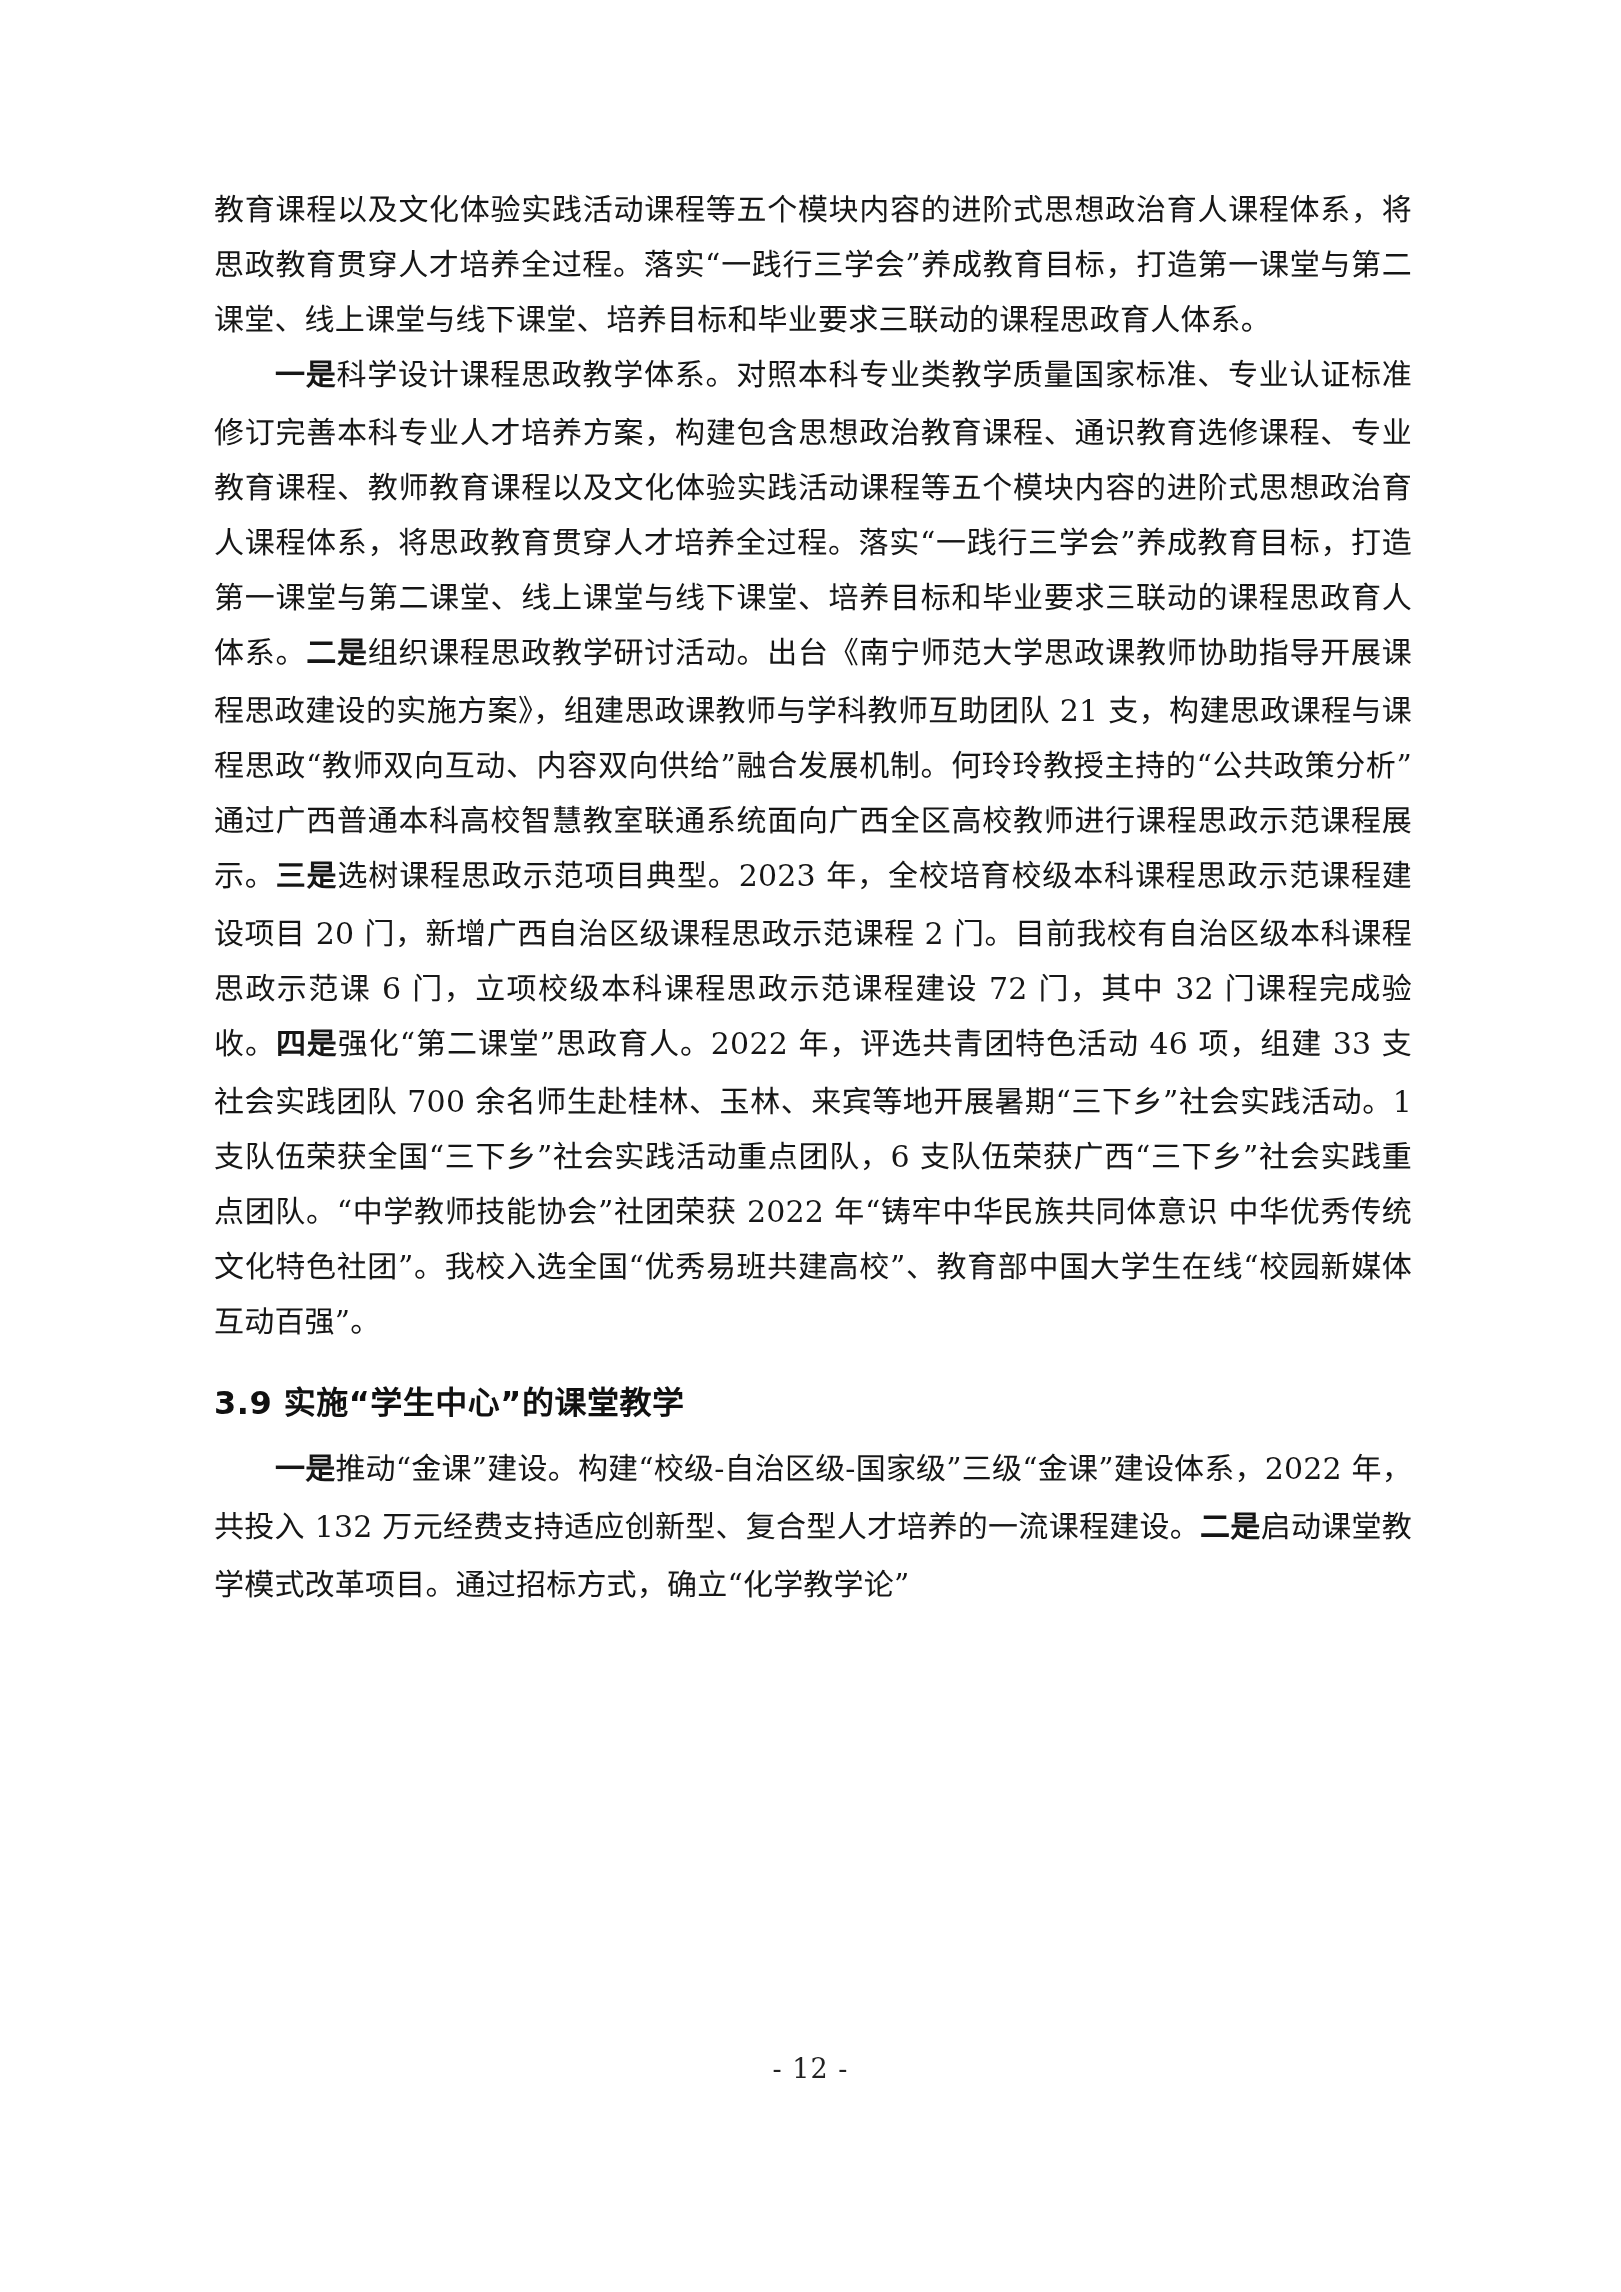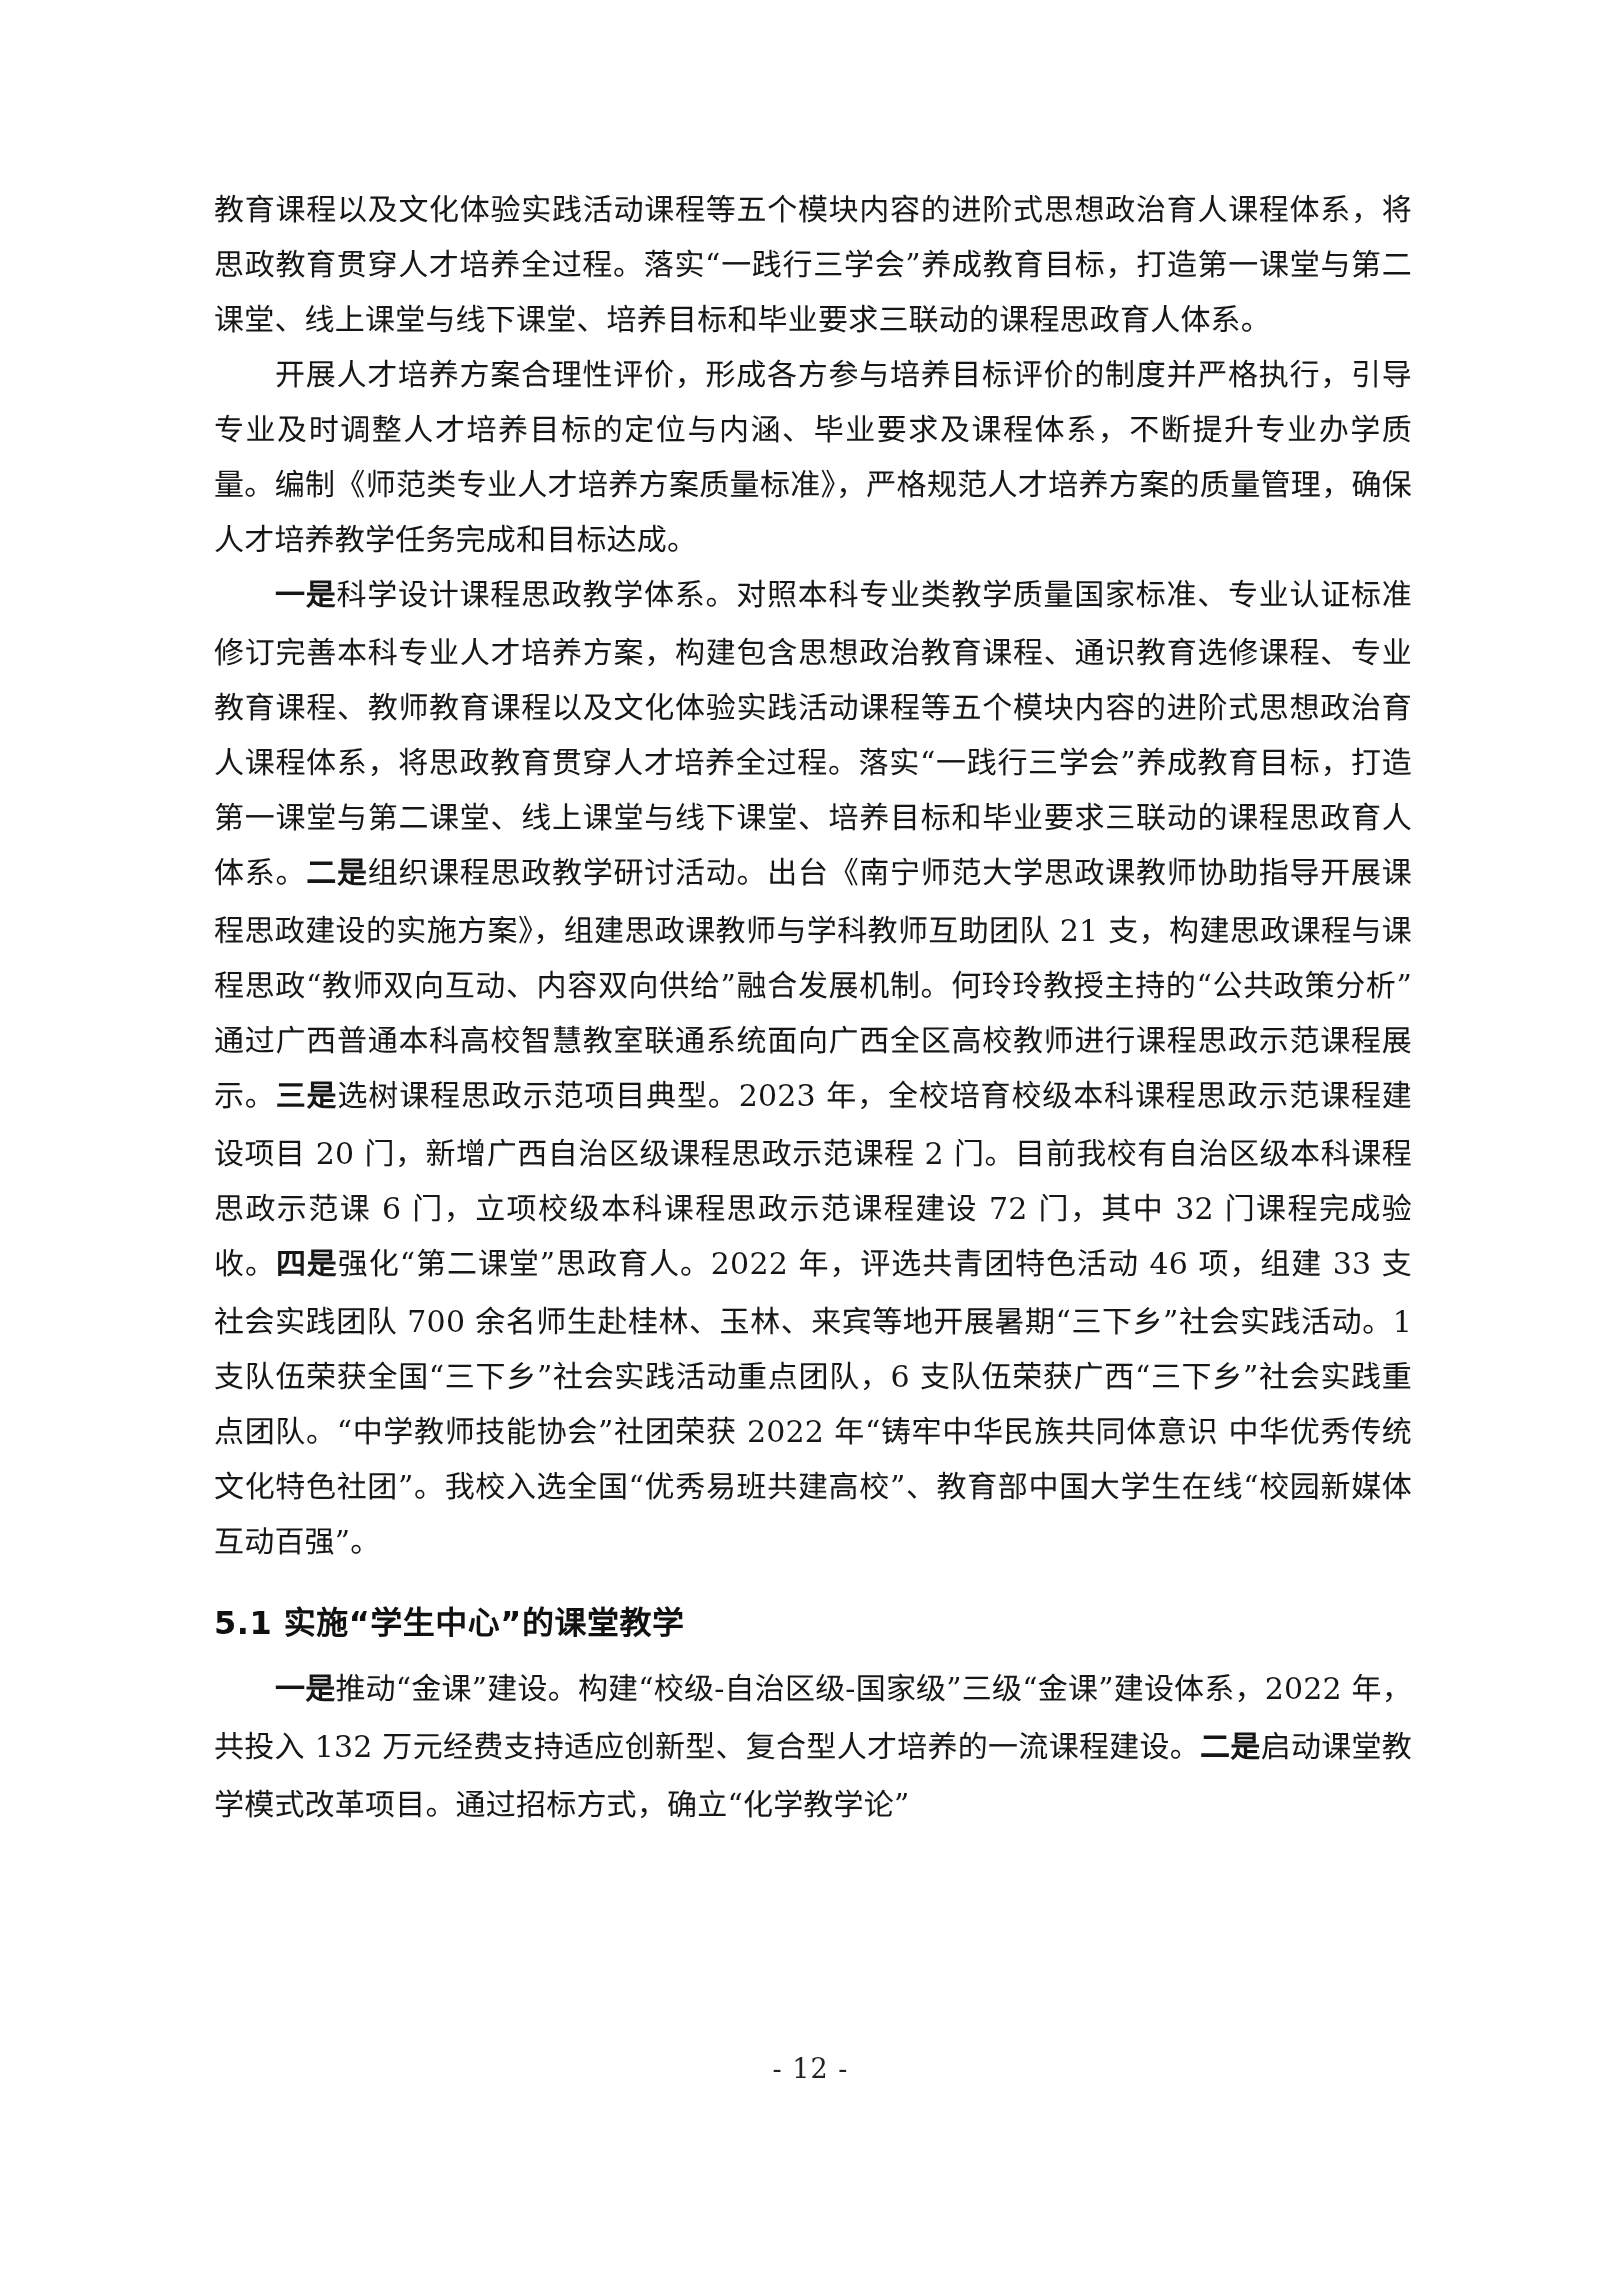--- a/index.html
+++ b/index.html
@@ -59,26 +59,25 @@
   }
 </style>
 </head>
 <body>
 
 <div class="page">
   <div class="content">
 
     <p class="body-text">教育课程以及文化体验实践活动课程等五个模块内容的进阶式思想政治育人课程体系，将思政教育贯穿人才培养全过程。落实“一践行三学会”养成教育目标，打造第一课堂与第二课堂、线上课堂与线下课堂、培养目标和毕业要求三联动的课程思政育人体系。</p>
 
-    <p class="body-text indent">开展人才培养方案合理性评价，形成各方参与培养目标评价的制度并严格执行，引导专业及时调整人才培养目标的定位与内涵、毕业要求及课程体系，不断提升专业办学质量。编制《师范类专业人才培养方案质量标准》，严格规范人才培养方案的质量管理，确保人才培养教学任务完成和目标达成。</p>
 
 
     <p class="body-text indent"><span class="blk">一是</span><span>科学设计课程思政教学体系。对照本科专业类教学质量国家标准、专业认证标准修订完善本科专业人才培养方案，构建包含思想政治教育课程、通识教育选修课程、专业教育课程、教师教育课程以及文化体验实践活动课程等五个模块内容的进阶式思想政治育人课程体系，将思政教育贯穿人才培养全过程。落实“一践行三学会”养成教育目标，打造第一课堂与第二课堂、线上课堂与线下课堂、培养目标和毕业要求三联动的课程思政育人体系。</span><span class="blk">二是</span><span>组织课程思政教学研讨活动。出台《南宁师范大学思政课教师协助指导开展课程思政建设的实施方案》，组建思政课教师与学科教师互助团队 21 支，构建思政课程与课程思政“教师双向互动、内容双向供给”融合发展机制。何玲玲教授主持的“公共政策分析”通过广西普通本科高校智慧教室联通系统面向广西全区高校教师进行课程思政示范课程展示。</span><span class="blk">三是</span><span>选树课程思政示范项目典型。2023 年，全校培育校级本科课程思政示范课程建设项目 20 门，新增广西自治区级课程思政示范课程 2 门。目前我校有自治区级本科课程思政示范课 6 门，立项校级本科课程思政示范课程建设 72 门，其中 32 门课程完成验收。</span><span class="blk">四是</span><span>强化“第二课堂”思政育人。2022 年，评选共青团特色活动 46 项，组建 33 支社会实践团队 700 余名师生赴桂林、玉林、来宾等地开展暑期“三下乡”社会实践活动。1 支队伍荣获全国“三下乡”社会实践活动重点团队，6 支队伍荣获广西“三下乡”社会实践重点团队。“中学教师技能协会”社团荣获 2022 年“铸牢中华民族共同体意识 中华优秀传统文化特色社团”。我校入选全国“优秀易班共建高校”、教育部中国大学生在线“校园新媒体互动百强”。</span></p>
 
-    <h2 class="heading">5.1 实施“学生中心”的课堂教学</h2>
+    <h2 class="heading">3.9 实施“学生中心”的课堂教学</h2>
 
     <p class="body-text indent"><span class="blk">一是</span><span>推动“金课”建设。构建“校级-自治区级-国家级”三级“金课”建设体系，2022 年，共投入 132 万元经费支持适应创新型、复合型人才培养的一流课程建设。</span><span class="blk">二是</span><span>启动课堂教学模式改革项目。通过招标方式，确立“化学教学论”</span></p>
 
   </div>
 
   <div class="footer">- 12 -</div>
 </div>
 
 
 </body></html>

